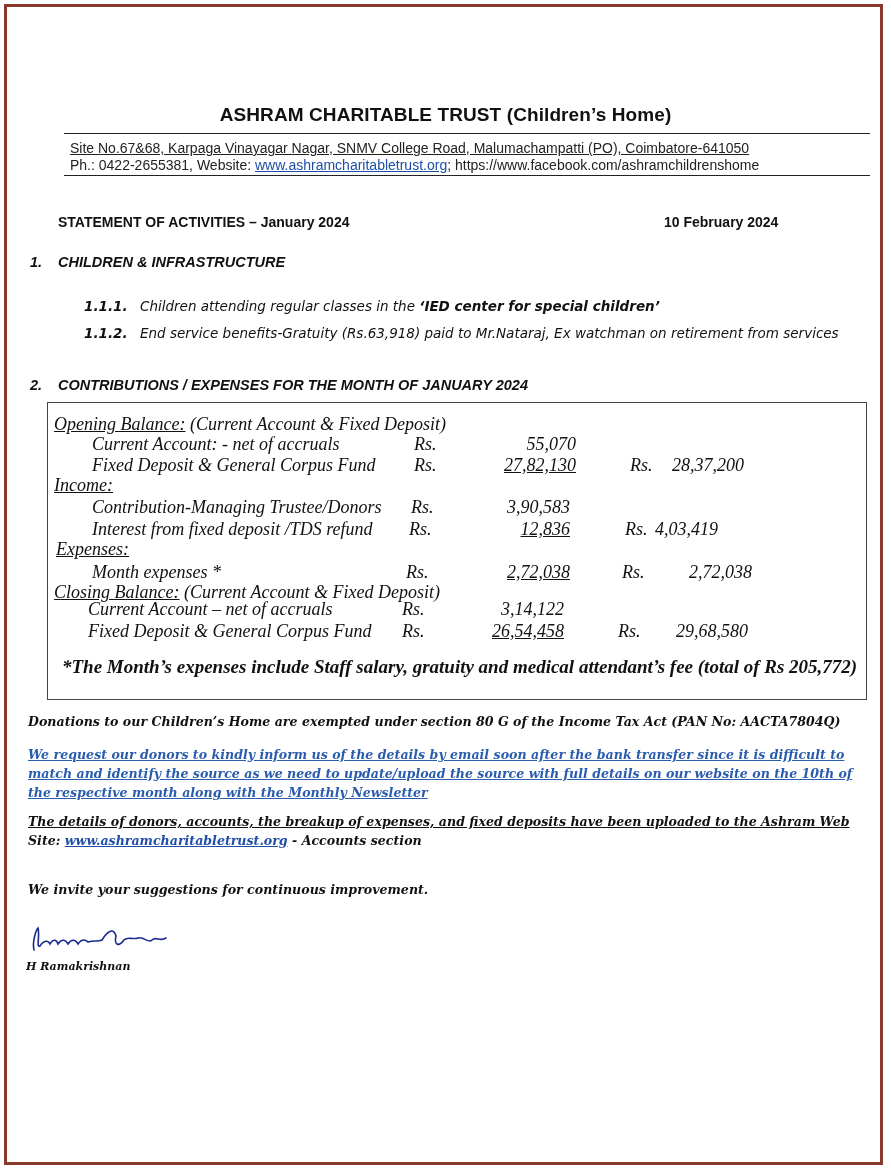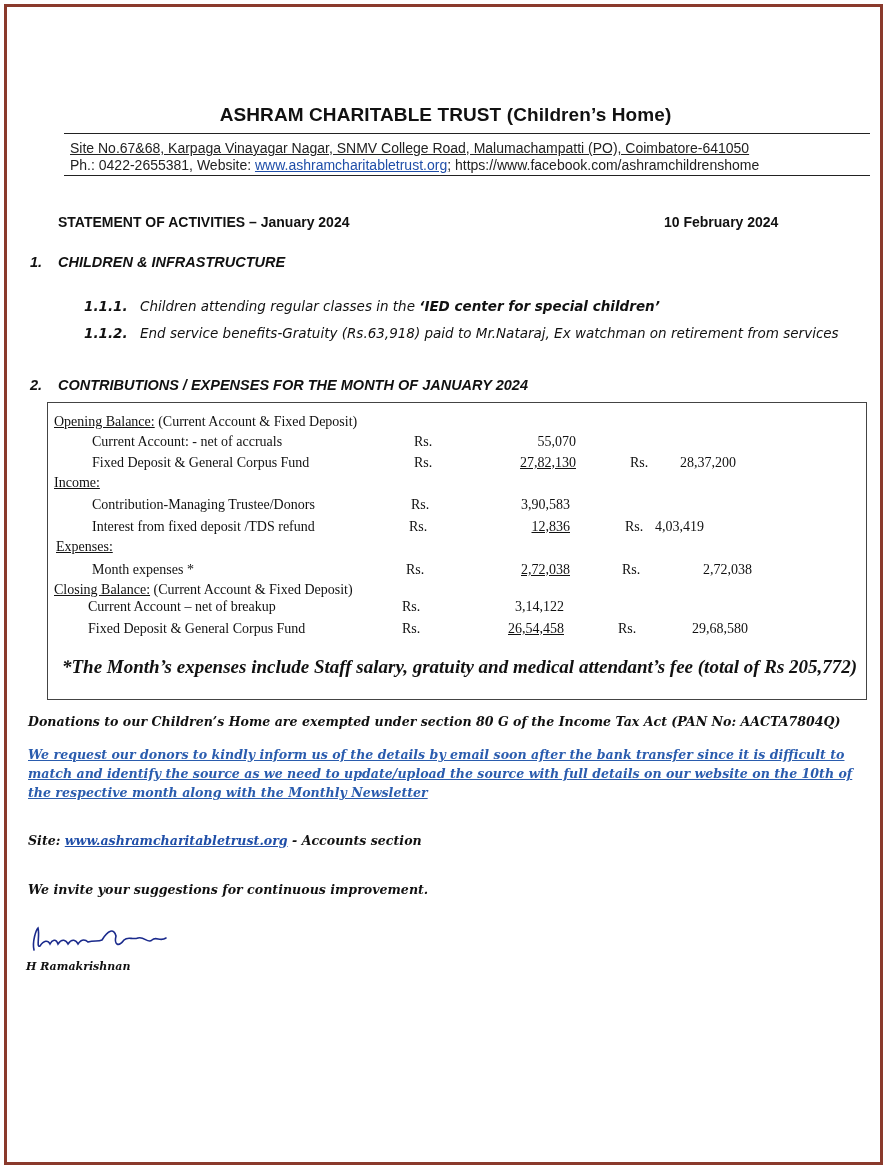--- a/index.html
+++ b/index.html
@@ -24,21 +24,21 @@
   .date { left: 664px; top: 214px; font-weight: bold; font-size: 14px; }
   .sec-h { font-weight: bold; font-style: italic; font-size: 14.5px; font-family: "Liberation Sans", sans-serif; }
   .sec-h .num { display: inline-block; width: 28px; }
   .item { left: 84px; font-style: italic; font-size: 13.5px; font-family: "DejaVu Sans", sans-serif; white-space: nowrap; }
   .item .n { font-weight: bold; display: inline-block; width: 56px; }
   .item b { font-weight: bold; }
   .box {
     left: 47px; top: 402px; width: 820px; height: 298px;
     border: 1px solid #444; box-sizing: border-box;
   }
-  .row { font-family: "Liberation Serif", serif; font-size: 14px; white-space: nowrap; }
+  .row { font-family: "Liberation Serif", serif; font-style: italic; font-size: 18px; white-space: nowrap; }
   .ul { text-decoration: underline; }
   .note { left: 62px; top: 656px; font-family: "Liberation Serif", serif; font-style: italic; font-weight: bold; font-size: 19px; white-space: nowrap; }
   .para { left: 28px; width: 845px; font-family: "DejaVu Serif", serif; font-style: italic; font-weight: bold; font-size: 12.6px; line-height: 19px; }
   .blue { color: #2a5cae; text-decoration: underline; }
   .sig-name { left: 26px; top: 960px; font-family: "DejaVu Serif", serif; font-style: italic; font-weight: bold; font-size: 11px; }
 </style>
 </head>
 <body>
 
 <div class="frame"></div>
@@ -88,36 +88,36 @@
 <div class="abs row ul" style="left:56px; top:539px;">Expenses:</div>
 
 <div class="abs row" style="left:92px; top:562px;">Month expenses *</div>
 <div class="abs row" style="left:406px; top:562px;">Rs.</div>
 <div class="abs row ul" style="left:474px; width:96px; text-align:right; top:562px;">2,72,038</div>
 <div class="abs row" style="left:622px; top:562px;">Rs.</div>
 <div class="abs row" style="left:656px; width:96px; text-align:right; top:562px;">2,72,038</div>
 
 <div class="abs row" style="left:54px; top:582px;"><span class="ul">Closing Balance:</span><span> (Current Account &amp; Fixed Deposit)</span></div>
 
-<div class="abs row" style="left:88px; top:599px;">Current Account – net of breakup</div>
+<div class="abs row" style="left:88px; top:599px;">Current Account – net of accruals</div>
 <div class="abs row" style="left:402px; top:599px;">Rs.</div>
 <div class="abs row" style="left:468px; width:96px; text-align:right; top:599px;">3,14,122</div>
 
 <div class="abs row" style="left:88px; top:621px;">Fixed Deposit &amp; General Corpus Fund</div>
 <div class="abs row" style="left:402px; top:621px;">Rs.</div>
 <div class="abs row ul" style="left:468px; width:96px; text-align:right; top:621px;">26,54,458</div>
 <div class="abs row" style="left:618px; top:621px;">Rs.</div>
 <div class="abs row" style="left:652px; width:96px; text-align:right; top:621px;">29,68,580</div>
 
 <div class="abs note">*The Month’s expenses include Staff salary, gratuity and medical attendant’s fee (total of Rs 205,772)</div>
 
 <div class="abs para" style="top:712px;">Donations to our Children’s Home are exempted under section 80 G of the Income Tax Act (PAN No: AACTA7804Q)</div>
 
 <div class="abs para blue" style="top:745px;"><span>We request our donors to kindly  inform us of the details by email soon after the bank transfer since it is difficult to match and identify the source as we need to update/upload the source with full details on our website on  the 10th of the respective month along with the Monthly  Newsletter</span></div>
 
-<div class="abs para" style="top:812px;"><br><span>Site: </span><span class="link">www.ashramcharitabletrust.org</span><span> - Accounts section</span></div>
+<div class="abs para" style="top:812px;"><span class="ul">The details of donors, accounts, the breakup of expenses, and fixed deposits have been uploaded to the Ashram Web</span><br><span>Site: </span><span class="link">www.ashramcharitabletrust.org</span><span> - Accounts section</span></div>
 
 <div class="abs para" style="top:880px;">We invite your suggestions for continuous improvement.</div>
 
 <svg class="abs" style="left:28px; top:922px;" width="160" height="36" viewBox="0 0 160 36">
   <path d="M6 28 C4 20, 8 8, 10 6 C12 14, 8 26, 12 24 C16 18, 20 18, 22 22 C24 18, 28 16, 30 22 C34 16, 38 18, 40 22 C44 16, 48 18, 50 22 C54 16, 58 18, 60 20 C66 18, 70 20, 74 18 C80 8, 86 6, 88 14 C86 22, 90 26, 96 18 C100 14, 104 18, 110 16 C116 14, 120 22, 124 18 C128 14, 132 20, 138 16" fill="none" stroke="#1a2a8c" stroke-width="1.6" stroke-linecap="round"></path>
 </svg>
 <div class="abs sig-name">H Ramakrishnan</div>
 
 </body></html>

